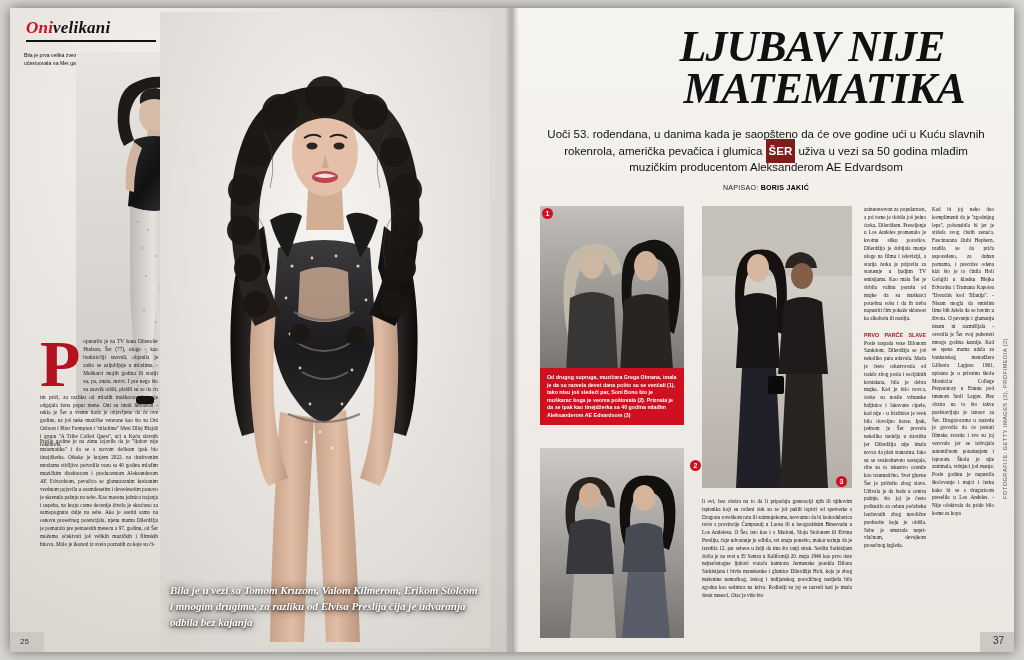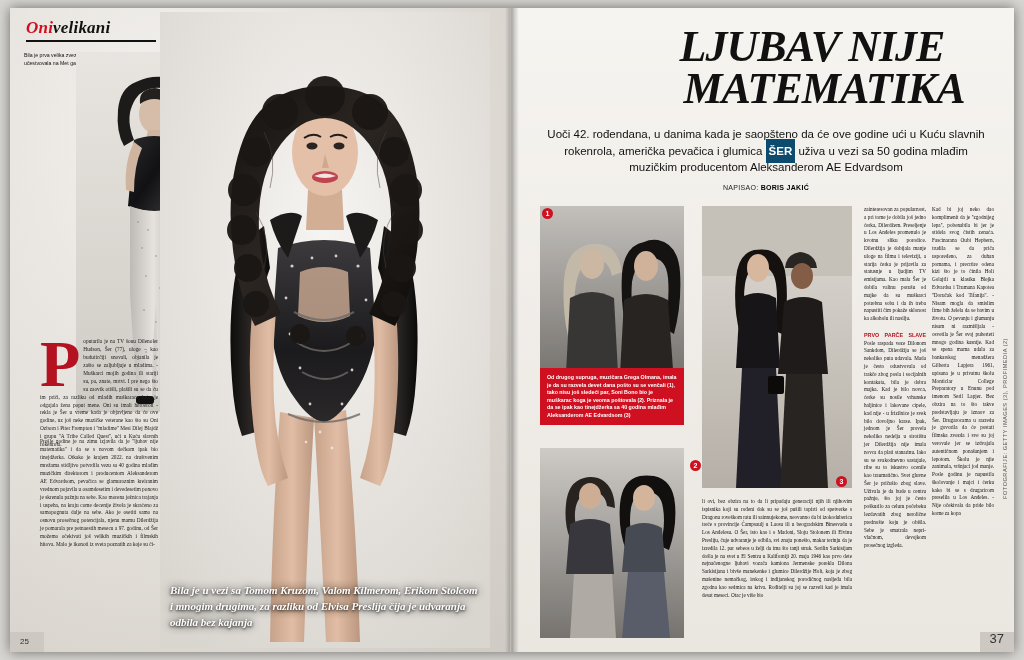--- a/index.html
+++ b/index.html
@@ -46,21 +46,21 @@
   .folio-bar-l{position:absolute;left:0;bottom:0;width:34px;height:20px;background:#cdc8c1;}
 
   
   .right{position:absolute;left:502px;top:0;width:502px;height:644px;background:#f2efea;overflow:hidden;}
   .rbg{position:absolute;inset:0;background:linear-gradient(to bottom,#f6f4f0,#eae6e0);}
   .headline{position:absolute;left:100px;top:18px;width:400px;font-family:"Liberation Serif",serif;
      font-style:italic;font-weight:bold;font-size:44px;line-height:.95;color:#111;letter-spacing:-1px;text-align:center;}
   .headline .l2{display:block;margin-left:24px;}
   .standfirst{position:absolute;left:28px;top:118px;width:452px;text-align:center;font-size:11.5px;
      line-height:1.45;color:#111;font-family:"Liberation Sans",sans-serif;}
-  .cherbox{background:#0c4a6e;color:#fff;padding:6px 3px;font-weight:bold;margin-top:28px;}
+  .cherbox{background:#7f1d1d;color:#fff;padding:6px 3px;font-weight:bold;margin-top:28px;}
   .byline{position:absolute;left:28px;top:176px;width:452px;text-align:center;font-size:7px;color:#222;
      font-family:"Liberation Sans",sans-serif;letter-spacing:.3px;}
   .byline b{color:#000;}
 
   .numbadge{position:absolute;width:11px;height:11px;border-radius:50%;background:#cf1020;color:#fff;
      font-size:7px;font-family:"Liberation Sans",sans-serif;font-weight:bold;display:flex;
      align-items:center;justify-content:center;z-index:10;}
 
   .ph{position:absolute;overflow:hidden;background:#bdb9b4;}
   .ph1{left:28px;top:198px;width:144px;height:205px;}
@@ -74,21 +74,21 @@
      font-family:"Liberation Serif",serif;}
   .col .sect{font-weight:bold;color:#b41220;font-family:"Liberation Sans",sans-serif;font-size:5.4px;}
   .colA{left:352px;top:198px;width:62px;}
   .colB{left:420px;top:198px;width:62px;}
   .colC{left:190px;top:490px;width:150px;}
 
   .credit{position:absolute;right:2px;top:330px;width:10px;font-size:5.6px;color:#555;
      font-family:"Liberation Sans",sans-serif;letter-spacing:.5px;
      writing-mode:vertical-rl;transform:rotate(180deg);}
   .folio-bar-r{position:absolute;right:0;bottom:0;width:34px;height:20px;background:#cdc8c1;}
-  .folio-r{position:absolute;right:10px;bottom:6px;font-size:13px;color:#333;font-family:"Liberation Sans",sans-serif;}
+  .folio-r{position:absolute;right:10px;bottom:6px;font-size:10px;color:#333;font-family:"Liberation Sans",sans-serif;}
 </style>
 </head>
 <body>
 
 <div class="page">
  <div class="spread">
 
   <div class="left">
     <div class="lbg"></div>
 
@@ -275,21 +275,21 @@
 
   <div class="right">
     <div class="rbg"></div>
 
     <div class="headline">
       <span>LJUBAV NIJE</span>
       <span class="l2">MATEMATIKA</span>
     </div>
 
     <div class="standfirst">
-      <span>Uoči 42. rođendana, u danima kada je saopšteno da će ove godine ući u Kuću slavnih rokenrola, američka pevačica i glumica </span><span class="cherbox">ŠER</span><span> uživa u vezi sa 50 godina mlađim muzičkim producentom Aleksanderom AE Edvardsom</span>
+      <span>Uoči 53. rođendana, u danima kada je saopšteno da će ove godine ući u Kuću slavnih rokenrola, američka pevačica i glumica </span><span class="cherbox">ŠER</span><span> uživa u vezi sa 50 godina mlađim muzičkim producentom Aleksanderom AE Edvardsom</span>
     </div>
 
     <div class="byline">
       <span>NAPISAO: </span><b>BORIS JAKIĆ</b>
     </div>
 
     <div class="numbadge" style="left:30px;top:200px;">1</div>
     <div class="ph ph1">
       <svg viewBox="0 0 144 205" preserveAspectRatio="xMidYMid slice">
         <rect width="144" height="205" fill="#8e8b87"></rect>

